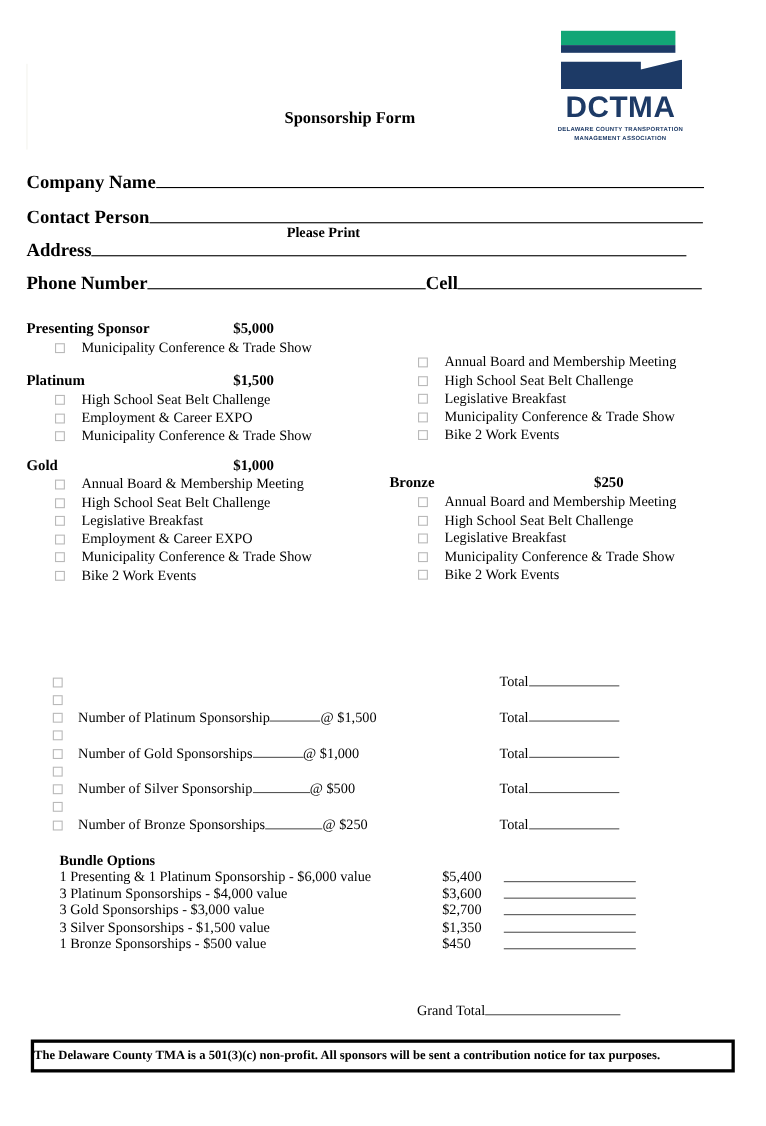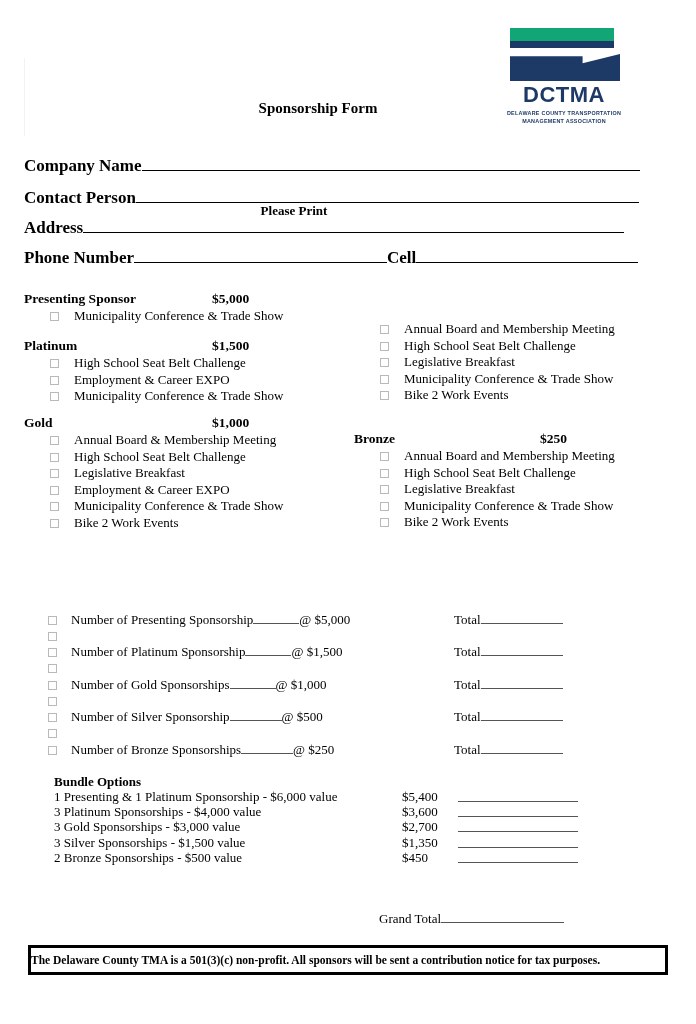--- a/index.html
+++ b/index.html
@@ -53,21 +53,21 @@
   .logo-shape {
     position: absolute;
     left: 8px; top: 30px;
     width: 110px; height: 27px;
     background: #1d3a66;
     clip-path: polygon(0% 8%, 66% 8%, 66% 34%, 100% 0%, 100% 100%, 0% 100%);
   }
   .logo-word {
     font-family: "Liberation Sans", "DejaVu Sans", sans-serif;
     font-weight: bold;
-    font-size: 22px;
+    font-size: 27px;
     letter-spacing: 0.5px;
     color: #1d3a66;
     text-align: center;
     line-height: 1;
     margin-top: 2px;
   }
   .logo-tagline {
     font-family: "Liberation Sans", "DejaVu Sans", sans-serif;
     font-size: 5.4px;
     font-weight: bold;
@@ -422,21 +422,20 @@
       </li>
     </ul>
   </div>
 
 
   <div class="qty-area">
 
     <div class="qty-row">
       <span class="qty-cbox"></span>
       <span class="qty-cbox spacer"></span>
-      <span class="qty-text"><span>Number of Presenting Sponsorship</span><span class="uline" style="width:46px;"></span><span>@ $5,000</span></span>
       <span class="qty-total"><span>Total</span><span class="uline" style="width:82px;"></span></span>
     </div>
 
     <div class="qty-row">
       <span class="qty-cbox"></span>
       <span class="qty-cbox spacer"></span>
       <span class="qty-text"><span>Number of Platinum Sponsorship</span><span class="uline" style="width:46px;"></span><span>@ $1,500</span></span>
       <span class="qty-total"><span>Total</span><span class="uline" style="width:82px;"></span></span>
     </div>
 
@@ -479,21 +478,21 @@
       <span class="bundle-desc">3 Gold Sponsorships - $3,000 value</span>
       <span class="bundle-price">$2,700</span>
       <span class="bundle-line"></span>
     </div>
     <div class="bundle-row">
       <span class="bundle-desc">3 Silver Sponsorships - $1,500 value</span>
       <span class="bundle-price">$1,350</span>
       <span class="bundle-line"></span>
     </div>
     <div class="bundle-row">
-      <span class="bundle-desc">2 Bronze Sponsorships - $500 value</span>
+      <span class="bundle-desc">1 Bronze Sponsorships - $500 value</span>
       <span class="bundle-price">$450</span>
       <span class="bundle-line"></span>
     </div>
   </div>
 
   <div class="grand-total">
     <span>Grand Total</span><span class="uline" style="width:123px;"></span>
   </div>
 
   <div class="footer-box">

